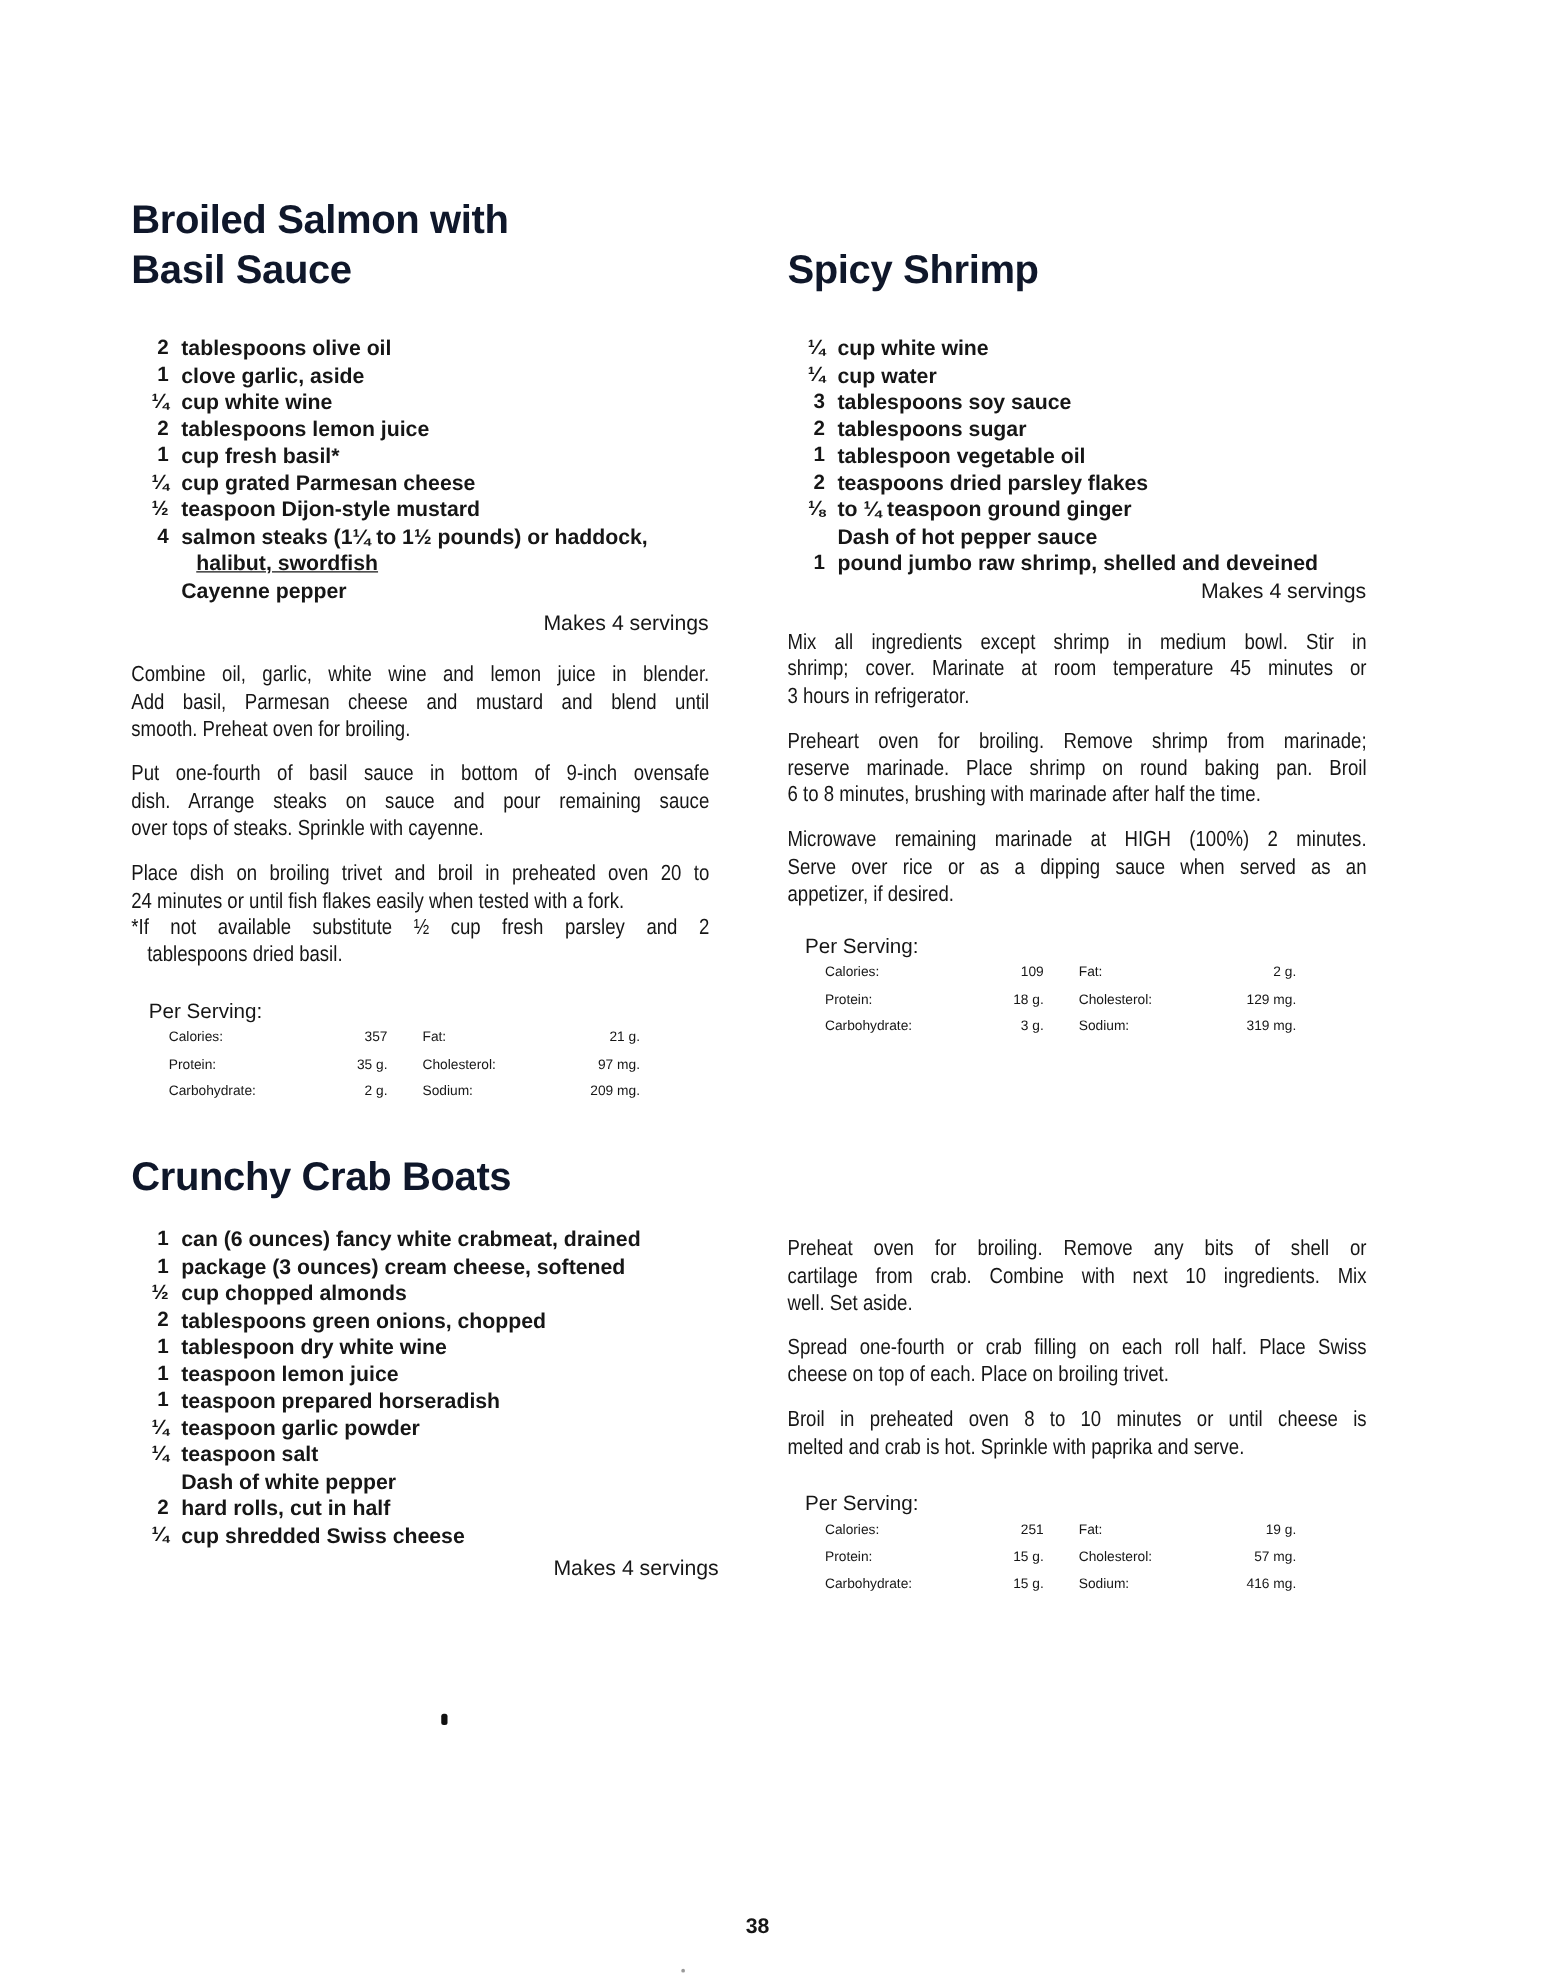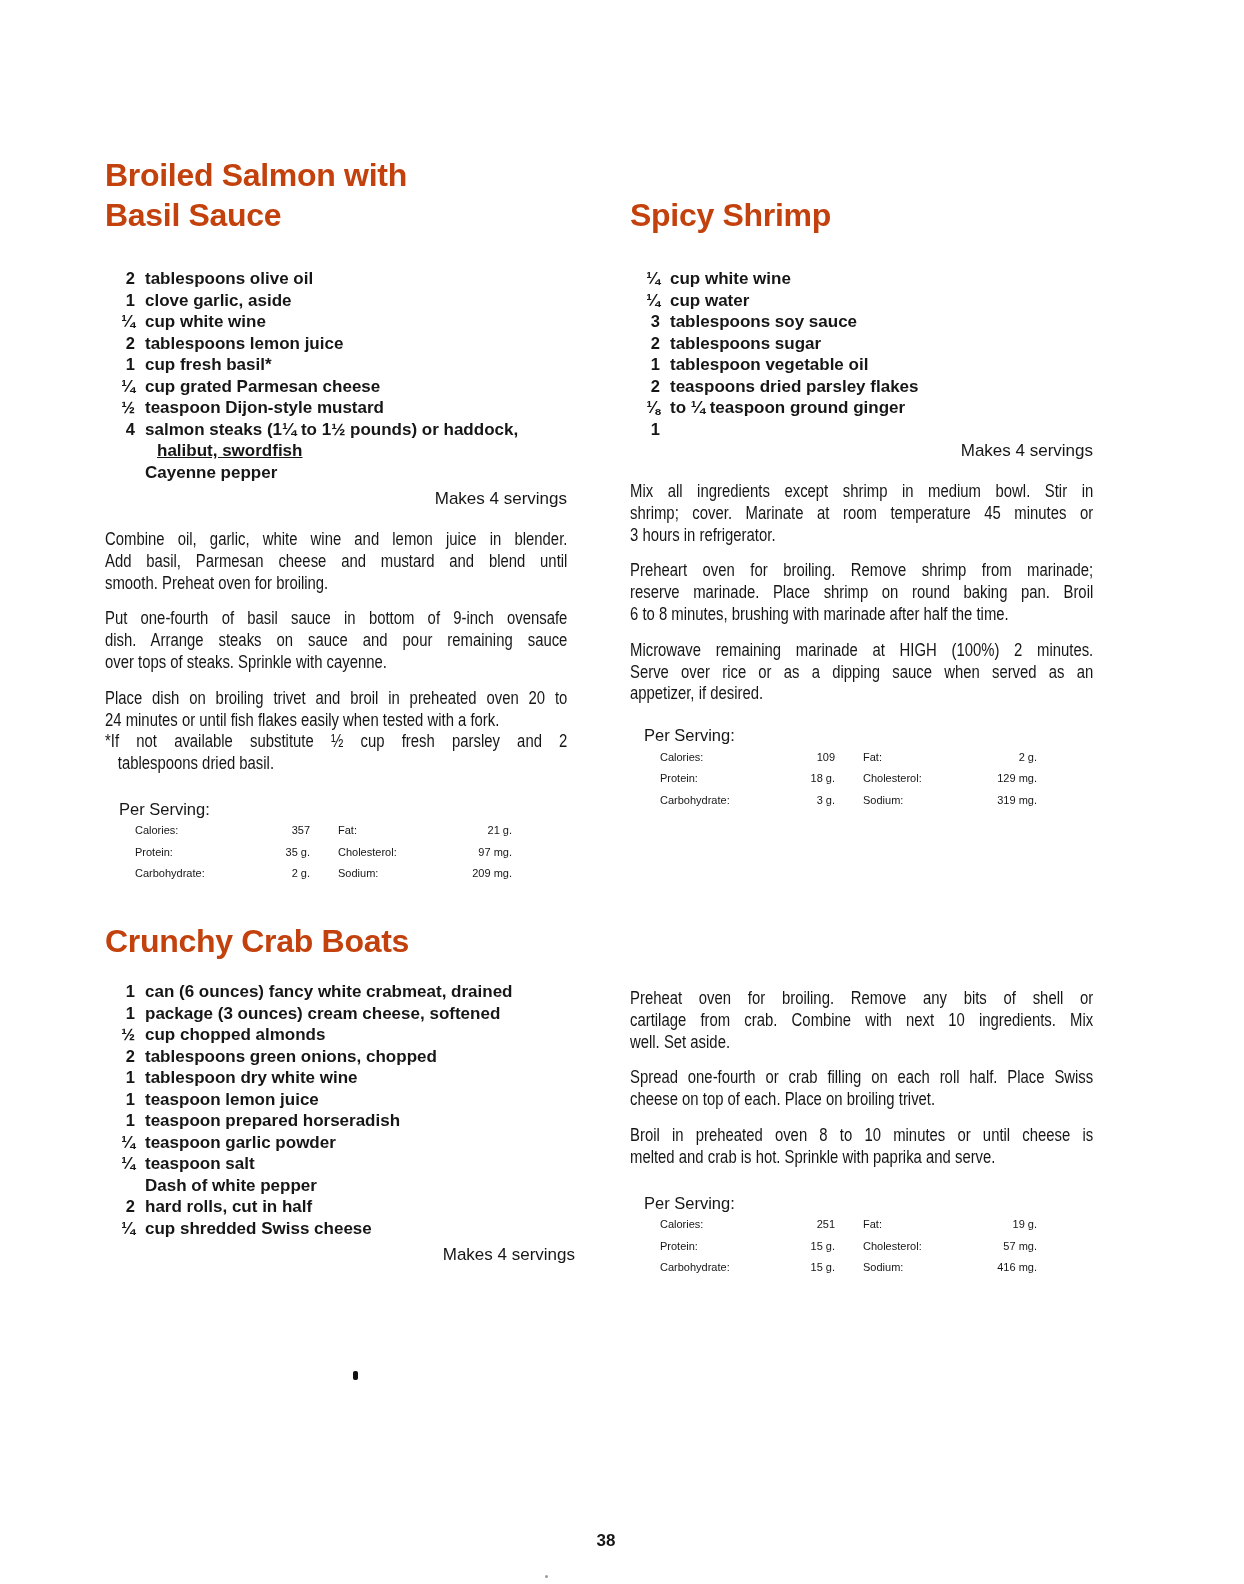--- a/index.html
+++ b/index.html
@@ -9,21 +9,21 @@
     overflow:hidden;margin:0 auto;
   }
   .col{position:absolute;}
   #salmon{left:105px;top:155px;width:462px;}
   #shrimp{left:630px;top:195px;width:463px;}
   #crabL{left:105px;top:921px;width:470px;}
   #crabR{left:630px;top:988px;width:463px;}
 
   h1.rtitle{
     margin:0;font-size:32px;line-height:40px;font-weight:700;
-    letter-spacing:-0.3px;white-space:nowrap;color:#c2410c;
+    letter-spacing:-0.3px;white-space:nowrap;color:#0f172a;
   }
   .ing-list{margin-top:33px;}
   #crabL .ing-list{margin-top:20px;}
   .ing-row{display:flex;line-height:21.5px;}
   .ing-qty{flex:none;width:30px;text-align:right;font-weight:700;font-size:16.5px;}
   .ing-text{margin-left:10px;font-weight:700;font-size:17px;white-space:nowrap;}
   .ing-text.cont2{margin-left:22px;text-decoration:underline;}
 
   .makes{font-size:17px;text-align:right;margin-top:5px;line-height:21px;}
   #shrimp .makes{margin-top:0;}
@@ -175,21 +175,26 @@
         </div>
       <div class="ing-row">
           <span class="ing-qty">2</span>
           <span class="ing-text">teaspoons dried parsley flakes</span>
         </div>
       <div class="ing-row">
           <span class="ing-qty">⅛</span>
           <span class="ing-text">to ¼ teaspoon ground ginger</span>
         </div>
       <div class="ing-row">
-          <span class="ing-qty">1</span>
+          <span class="ing-qty"></span>
+          <span class="ing-text">Dash of hot pepper sauce</span>
+        </div>
+      <div class="ing-row">
+          <span class="ing-qty">1</span>
+          <span class="ing-text">pound jumbo raw shrimp, shelled and deveined</span>
         </div>
     </div>
     <div class="makes">Makes 4 servings</div>
     <div class="body-squeeze">
       <div class="para first">
         <div class="ln jl">Mix all ingredients except shrimp in medium bowl. Stir in</div>
         <div class="ln jl">shrimp; cover. Marinate at room temperature 45 minutes or</div>
         <div class="ln">3 hours in refrigerator.</div>
       </div>
       <div class="para">

